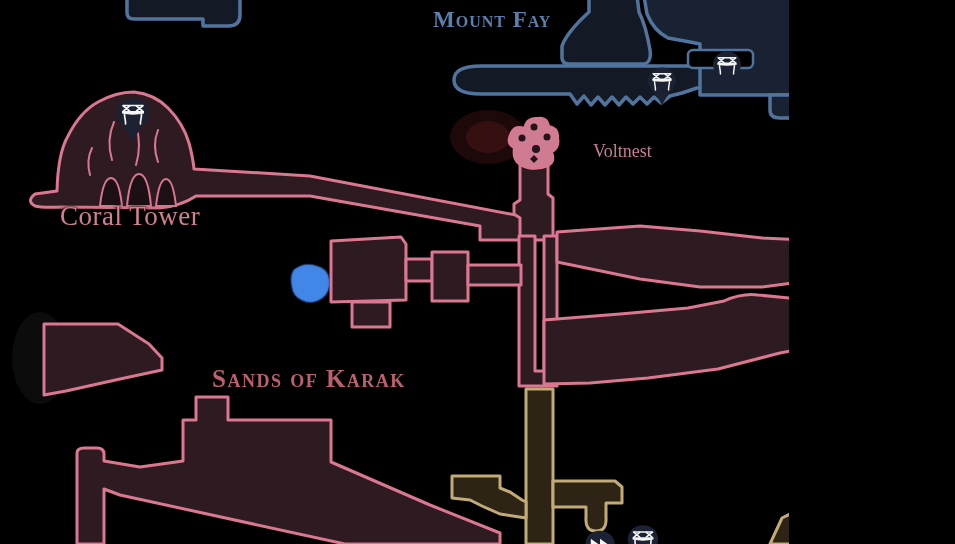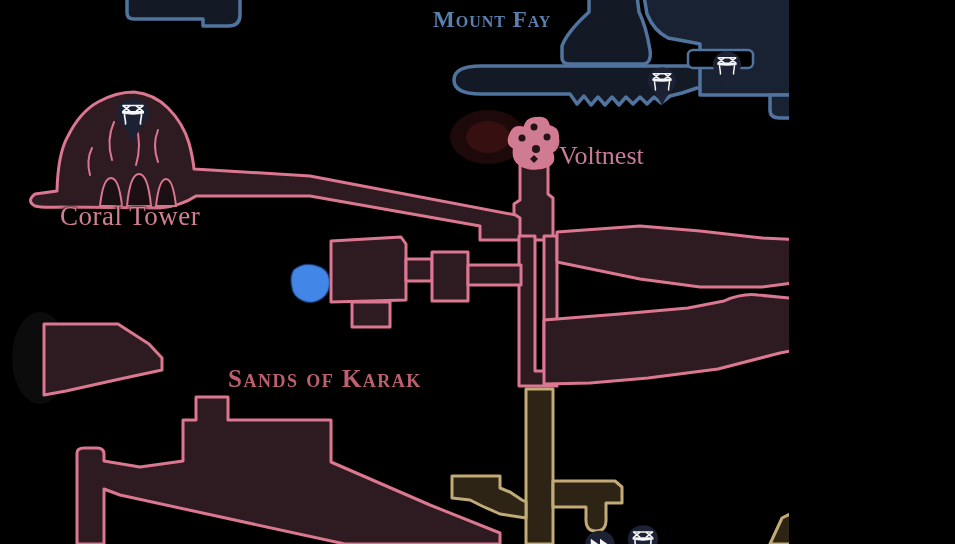--- a/index.html
+++ b/index.html
@@ -18,24 +18,24 @@
   .slot{fill:#000;stroke:var(--region-mount-fay,#51749e);stroke-width:2.5;}
   .pin-body{fill:var(--marker-bg,#1c2233);}
   .pin-line{fill:none;stroke:var(--marker-glyph,#f5f5f5);stroke-width:1.7;stroke-linecap:round;}
   .pin-fill{fill:var(--marker-glyph,#f5f5f5);}
   .blob{fill:var(--player-blob,#4286e8);stroke:#3270cc;stroke-width:2;stroke-opacity:.5;}
   
   .map-label{position:absolute;white-space:nowrap;pointer-events:none;
              text-shadow:0 1px 3px #000,0 0 6px #000,0 0 2px #000;}
   .lbl-mount-fay{left:433px;top:7px;font-size:23px;font-weight:600;letter-spacing:1px;
                  font-variant:small-caps;color:var(--label-mount-fay,#5b80ae);}
-  .lbl-voltnest{left:559px;top:141px;font-size:26px;color:var(--label-voltnest,#c77b9a);text-align:right;}
+  .lbl-voltnest{left:593px;top:141px;font-size:18px;color:var(--label-voltnest,#c77b9a);text-align:right;}
   .lbl-coral{left:60px;top:201px;font-size:27px;letter-spacing:.5px;color:var(--label-coral-tower,#d28090);}
   .lbl-sands{left:212px;top:365px;font-size:25px;font-weight:600;letter-spacing:1.5px;
-             font-variant:small-caps;color:var(--label-sands,#bd5f6f);margin-left:16px;}
+             font-variant:small-caps;color:var(--label-sands,#bd5f6f);}
 </style>
 </head>
 <body>
 
 <div id="stage">
 
   <svg width="955" height="544" viewBox="0 0 955 544">
 
     <defs>
       <g id="bench-pin">

